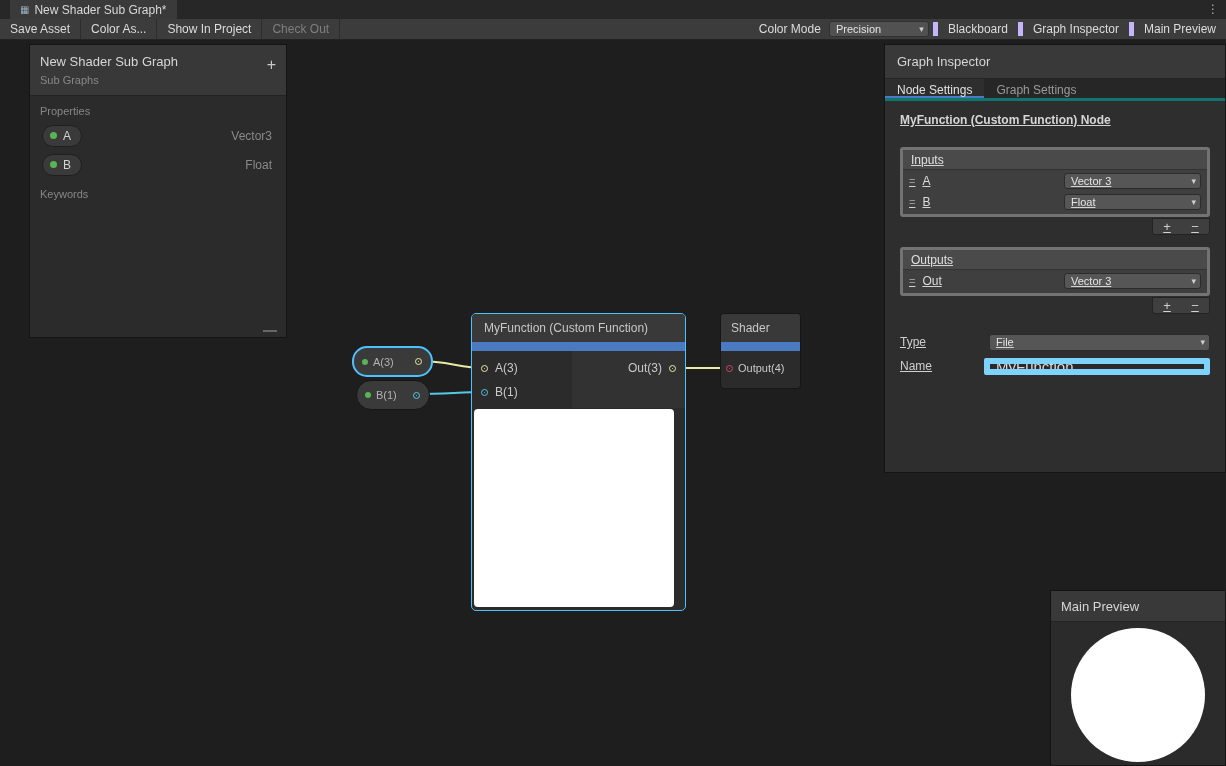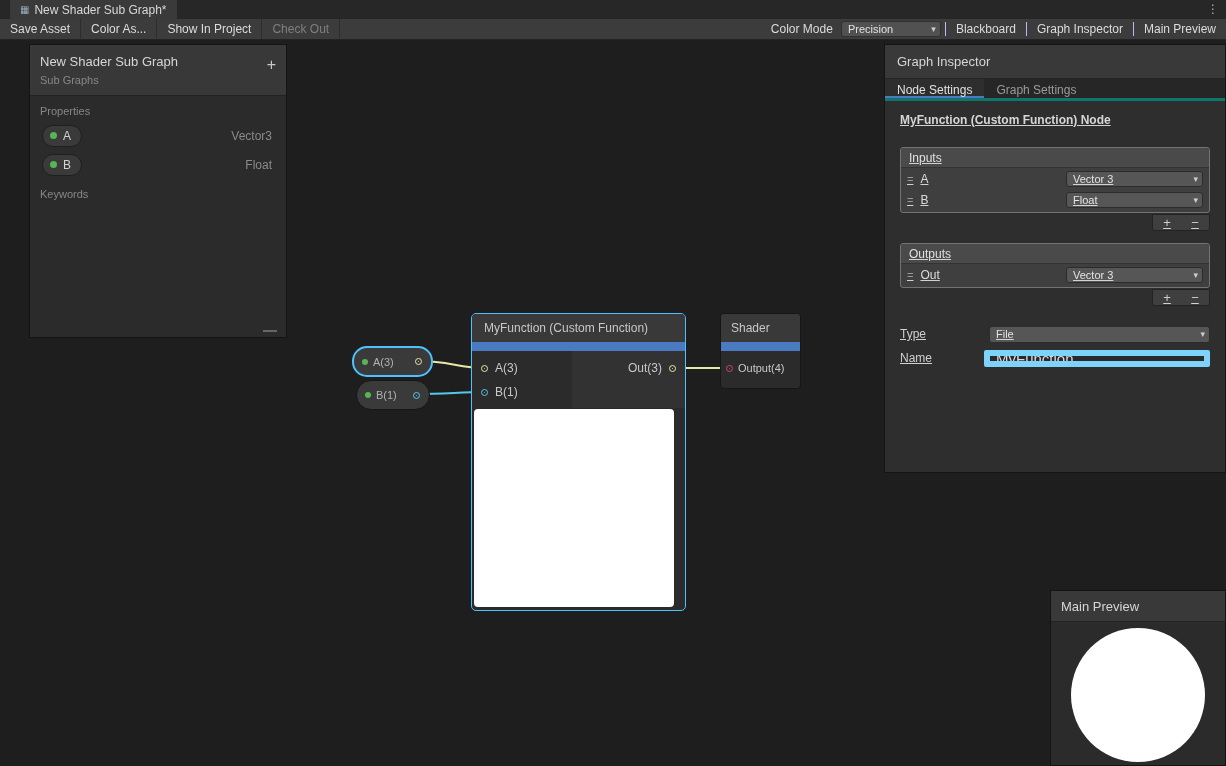--- a/index.html
+++ b/index.html
@@ -15,21 +15,21 @@
   .tabstrip { position: absolute; left: 0; top: 0; width: 100%; height: 19px; background: #272727; z-index: 6; }
   .tab { position: absolute; left: 10px; top: 0; height: 19px; display: flex; align-items: center; gap: 5px; padding: 0 10px; background: #3a3a3a; color: #d8d8d8; }
   .tab-icon { font-size: 10px; color: #9ab0c4; line-height: 1; }
   .overflow { position: absolute; right: 7px; top: 2px; color: #b0b0b0; font-size: 12px; }
 
   
   .toolbar { position: absolute; left: 0; top: 19px; width: 100%; height: 21px; background: #3c3c3c; border-bottom: 1px solid #232323; display: flex; align-items: stretch; z-index: 6; }
   .tb-btn { display: flex; align-items: center; padding: 0 10px; border-right: 1px solid #2d2d2d; color: #dcdcdc; white-space: nowrap; }
   .tb-btn.disabled { color: #7f7f7f; }
   .tb-right { margin-left: auto; display: flex; align-items: center; }
-  .tb-right .tb-btn { border-right: none; border-left: 1px solid #c4b5fd; }
+  .tb-right .tb-btn { border-right: none; border-left: 5px solid #c4b5fd; }
   .tb-label { padding: 0 8px; color: #dcdcdc; white-space: nowrap; }
   .tb-dropdown { position: relative; width: 100px; height: 16px; background: #515151; border: 1px solid #303030; border-radius: 3px; display: flex; align-items: center; padding-left: 6px; font-size: 11px; color: #e2e2e2; margin-right: 4px; }
   .dd-arrow { position: absolute; right: 4px; top: 50%; transform: translateY(-50%); font-size: 9px; color: #cfcfcf; line-height: 1; }
 
   
   .panel { position: absolute; background: #2b2b2b; border: 1px solid #141414; z-index: 3; }
 
   
   .blackboard { left: 0; top: 44px; width: 258px; height: 294px; margin-left: 29px; }
   .bb-header { position: relative; padding: 9px 10px 9px; background: #383838; border-bottom: 1px solid #222; }
@@ -45,21 +45,21 @@
   .bb-grip { position: absolute; right: 9px; bottom: 5px; width: 14px; height: 2px; background: #666; }
 
   
   .inspector { left: 884px; top: 44px; width: 342px; height: 429px; background: #2e2e2e; }
   .insp-header { height: 34px; line-height: 34px; padding-left: 12px; background: #393939; font-size: 13px; color: #d6d6d6; border-bottom: 1px solid #242424; }
   .insp-tabs { display: flex; height: 22px; background: #262626; border-bottom: 3px solid #0f766e; }
   .insp-tab { padding: 0 12px; line-height: 22px; color: #9a9a9a; }
   .insp-tab.active { color: #e2e2e2; background: #2e2e2e; box-shadow: inset 0 -2px 0 var(--accent_blue, #4a7ac1); }
   .insp-body { padding: 8px 15px; text-decoration: underline; }
   .insp-heading { font-weight: bold; color: #d6d6d6; margin: 4px 0 20px; }
-  .list-box { background: #3f3f3f; border: 1px solid #737373; border-radius: 3px; padding-bottom: 2px; }
+  .list-box { background: #3f3f3f; border: 3px solid #737373; border-radius: 3px; padding-bottom: 2px; }
   .list-header { height: 20px; line-height: 20px; padding-left: 8px; background: #4a4a4a; border-bottom: 1px solid #333; border-radius: 3px 3px 0 0; color: #e0e0e0; }
   .list-row { display: flex; align-items: center; height: 21px; padding: 0 6px; gap: 7px; }
   .handle { color: #999; font-size: 11px; }
   .row-name { color: #dcdcdc; }
   .dropdown { position: relative; margin-left: auto; width: 137px; height: 16px; background: #565656; border: 1px solid #2c2c2c; border-radius: 3px; display: flex; align-items: center; padding-left: 6px; font-size: 11px; color: #e4e4e4; }
   .dropdown.wide { width: auto; flex: 1; margin-left: 5px; height: 17px; }
   .list-footer-wrap { display: flex; justify-content: flex-end; margin: 1px 0 12px; }
   .list-footer-wrap.mb18 { margin-bottom: 19px; }
   .list-footer { display: flex; width: 58px; height: 17px; background: #3f3f3f; border: 1px solid #232323; border-radius: 0 0 3px 3px; align-items: center; }
   .pm { flex: 1; text-align: center; color: #cfcfcf; font-size: 13px; line-height: 15px; }

